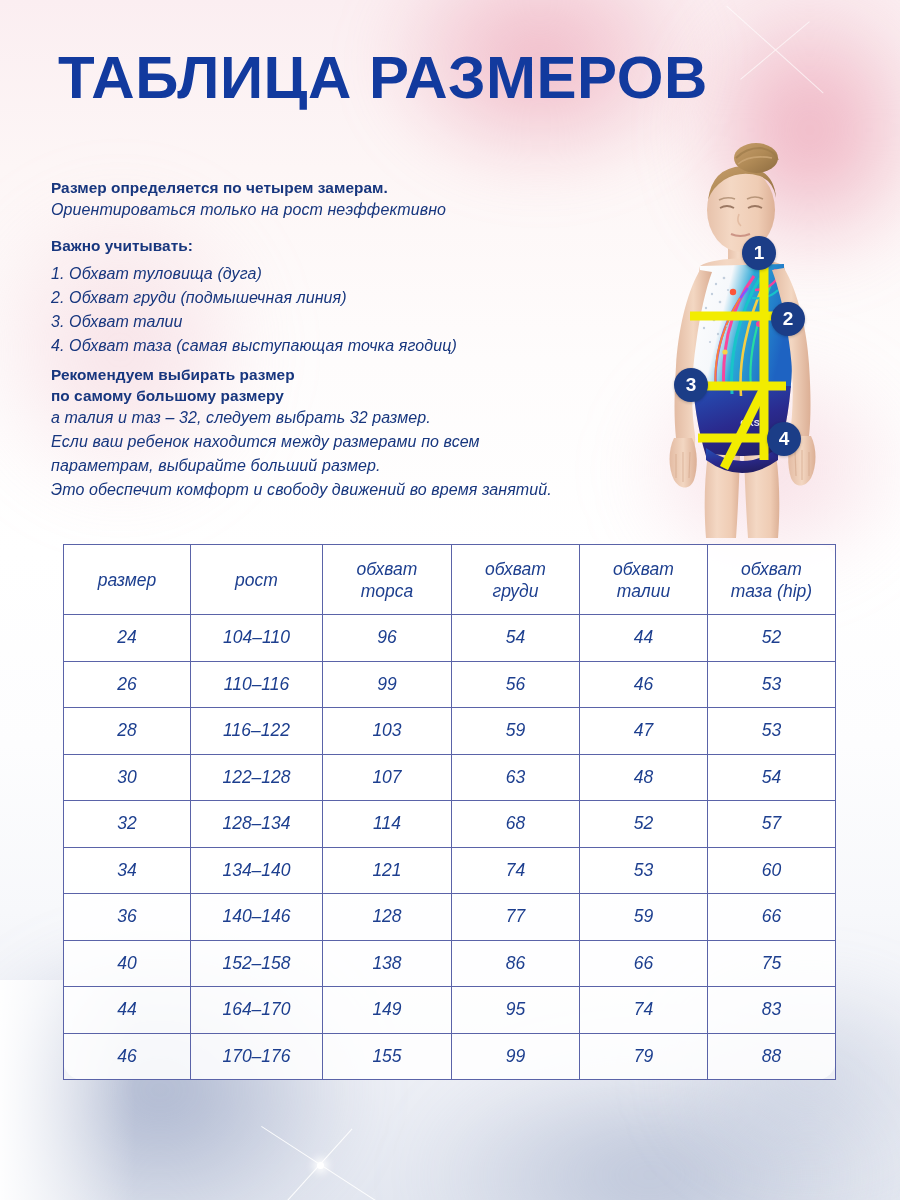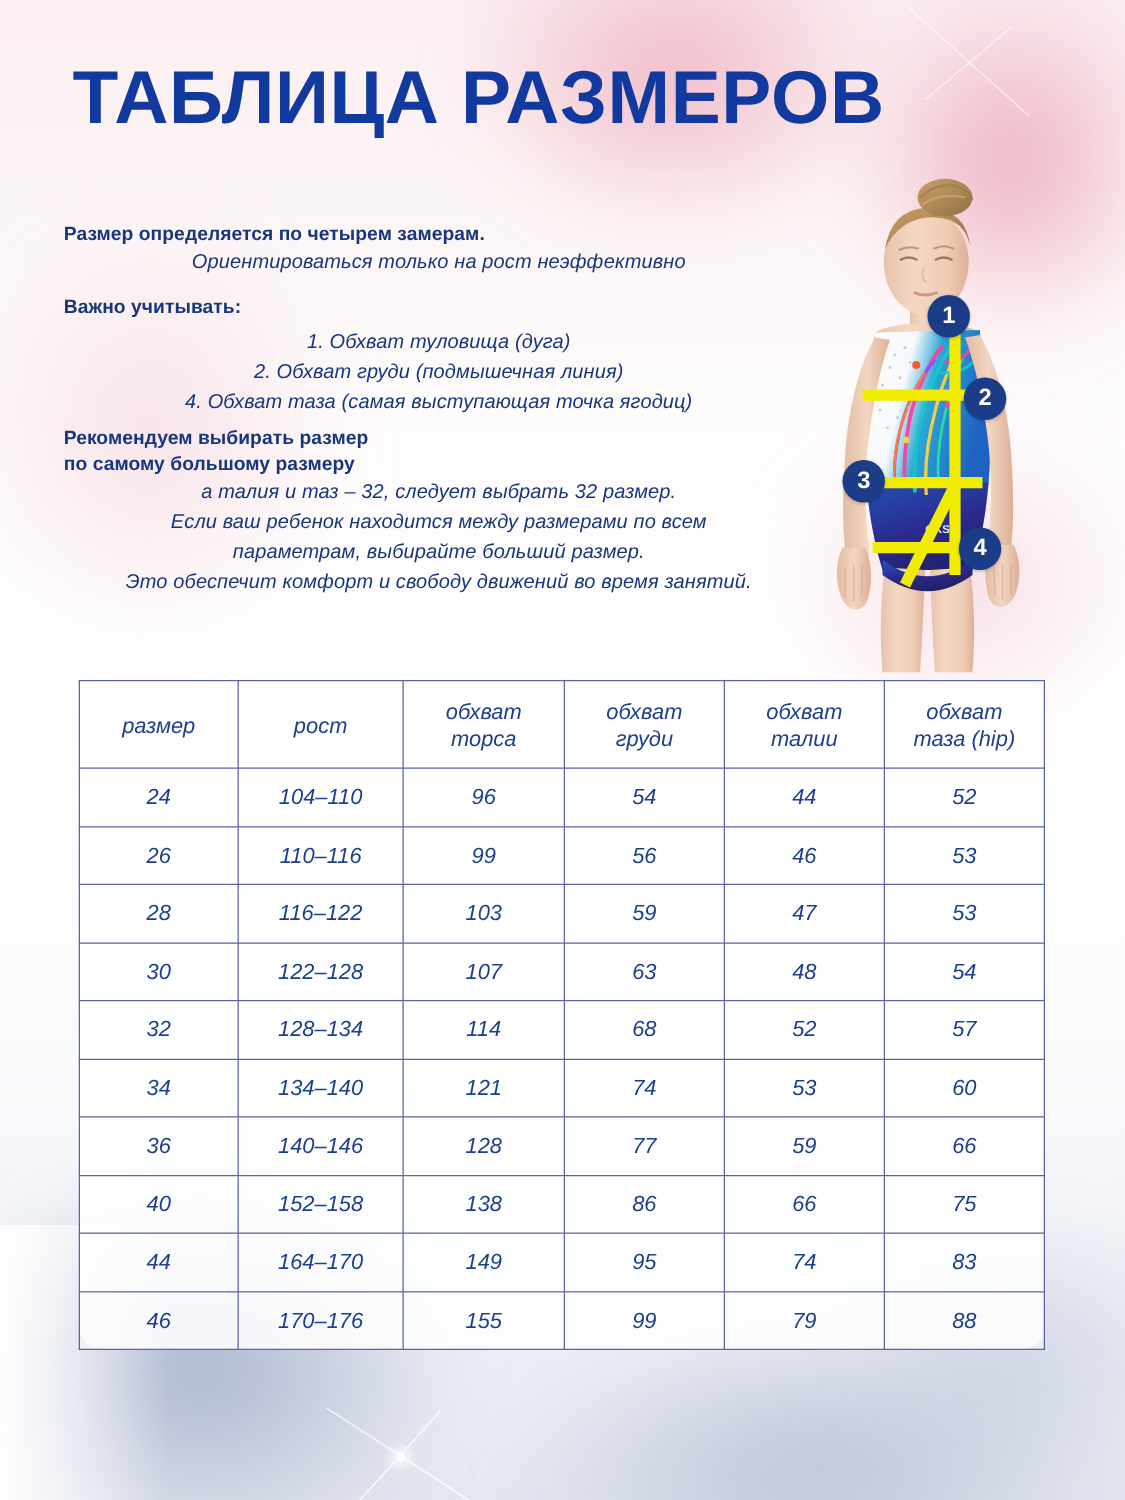--- a/index.html
+++ b/index.html
@@ -112,21 +112,20 @@
     color: #17367e;
     line-height: 21px;
     letter-spacing: 0.05px;
   }
   .copy .ital {
     font-style: italic;
     font-size: 16px;
     color: #17367e;
     line-height: 24px;
     letter-spacing: 0.1px;
-    text-align: center;
   }
   .gap-sm { height: 13px; }
   .gap-xs { height: 6px; }
 
   
   .figure-wrap {
     position: absolute;
     left: 628px; top: 138px;
     width: 256px; height: 400px;
   }
@@ -216,20 +215,21 @@
   <div class="title">ТАБЛИЦА РАЗМЕРОВ</div>
 
   <div class="copy">
     <div class="bold">Размер определяется по четырем замерам.</div>
     <div class="ital">Ориентироваться только на рост неэффективно</div>
     <div class="gap-sm"></div>
     <div class="bold">Важно учитывать:</div>
     <div class="gap-xs"></div>
     <div class="ital">1. Обхват туловища (дуга)</div>
     <div class="ital">2. Обхват груди (подмышечная линия)</div>
+    <div class="ital">3. Обхват талии</div>
     <div class="ital">4. Обхват таза (самая выступающая точка ягодиц)</div>
     <div class="gap-xs"></div>
     <div class="bold">Рекомендуем выбирать размер</div>
     <div class="bold">по самому большому размеру</div>
     <div class="ital">а талия и таз – 32, следует выбрать 32 размер.</div>
     <div class="ital">Если ваш ребенок находится между размерами по всем</div>
     <div class="ital">параметрам, выбирайте больший размер.</div>
     <div class="ital">Это обеспечит комфорт и свободу движений во время занятий.</div>
   </div>
 

